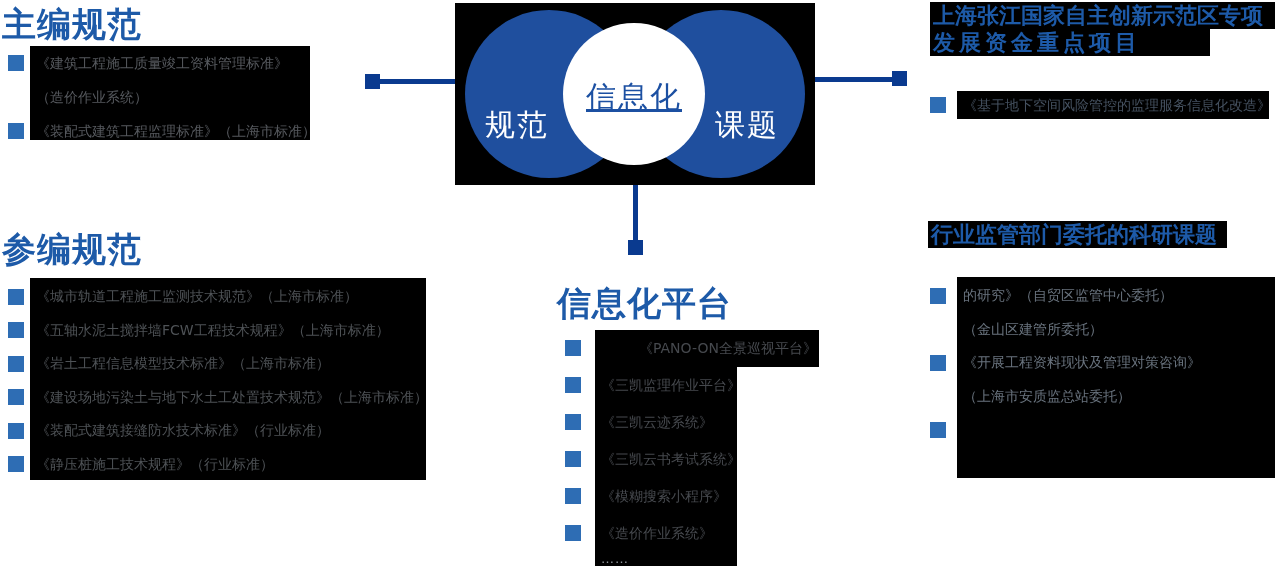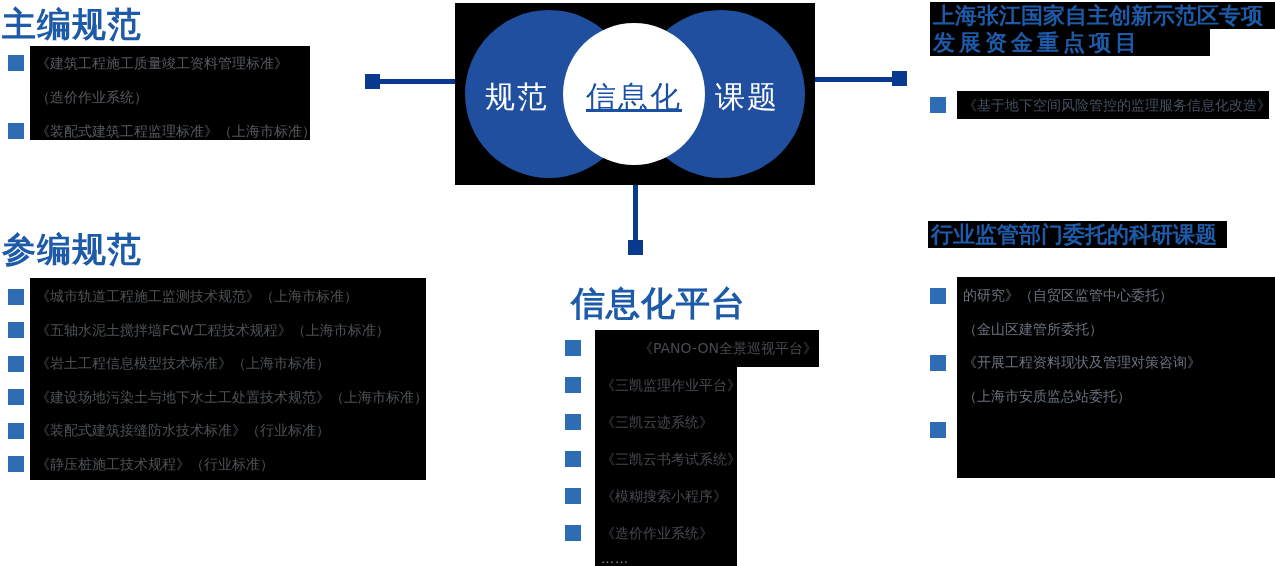--- a/index.html
+++ b/index.html
@@ -25,21 +25,21 @@
   .c-zj{color:#44505f;}
   .wide-first{width:180px;background:var(--highlight-black);padding-left:44px;}
   .more{font-size:13px;line-height:13px;padding-left:6px;color:#8d9399;letter-spacing:1px;}
   
   .bullet{position:absolute;width:16px;height:16px;background:var(--bullet-blue);}
   
   .circle{position:absolute;border-radius:50%;}
   .circle.blue{width:168px;height:168px;background:var(--venn-circle-blue);}
   .circle.white{width:142px;height:142px;background:#ffffff;}
   .vlabel{position:absolute;font-size:30px;font-weight:500;letter-spacing:2px;white-space:nowrap;}
-  .vlabel.white-t{color:#ffffff;}
+  .vlabel.white-t{color:#ffffff;margin-top:28px;}
   .vlabel.blue-t{color:var(--venn-center-text-blue);text-decoration:underline;}
   
   .conn{background:var(--connector-blue);}
   .connsq{width:15px;height:15px;background:var(--connector-blue);}
 </style>
 </head>
 <body>
 
 <div id="canvas">
 
@@ -77,21 +77,21 @@
     <span class="vlabel white-t" style="left:260px;top:74px">课题</span>
   </div>
 
   <div class="abs conn" style="left:380px;top:79px;width:75px;height:5px"></div>
   <div class="abs connsq" style="left:365px;top:74px"></div>
   <div class="abs conn" style="left:815px;top:77px;width:78px;height:5px"></div>
   <div class="abs connsq" style="left:892px;top:71px"></div>
   <div class="abs conn" style="left:633px;top:185px;width:5px;height:57px"></div>
   <div class="abs connsq" style="left:628px;top:240px"></div>
 
-  <h2 class="hd" style="left:571px;top:281px">信息化平台</h2>
+  <h2 class="hd" style="left:557px;top:281px">信息化平台</h2>
   <div class="box" style="left:595px;top:330px;width:142px;height:236px">
     <div class="ln lh37 c-plat wide-first">《PANO-ON全景巡视平台》</div>
     <div class="ln lh37 c-plat">《三凯监理作业平台》</div>
     <div class="ln lh37 c-plat">《三凯云迹系统》</div>
     <div class="ln lh37 c-plat">《三凯云书考试系统》</div>
     <div class="ln lh37 c-plat">《模糊搜索小程序》</div>
     <div class="ln lh37 c-plat">《造价作业系统》</div>
     <div class="more">……</div>
   </div>
   <div class="bullet" style="left:565px;top:340px"></div>

